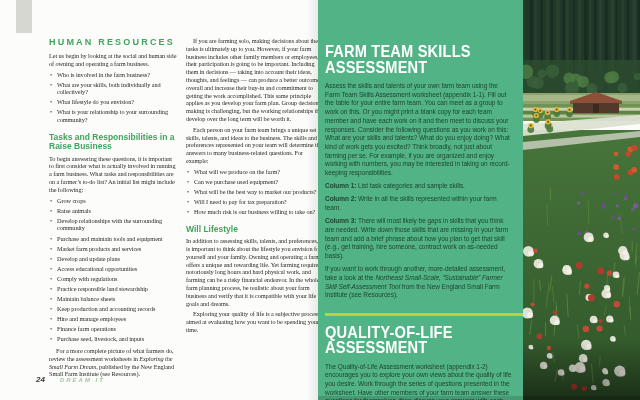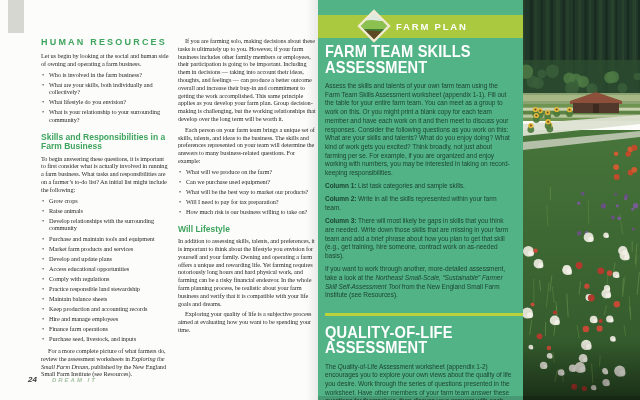--- a/index.html
+++ b/index.html
@@ -1,21 +1,21 @@
 <!DOCTYPE html>
 <html><head>
 <meta charset="utf-8">
 <style>
   html,body{margin:0;padding:0;}
   body{width:640px;height:400px;overflow:hidden;background:#e8e8e4;
        font-family:"Liberation Serif", serif;}
   .spread{position:relative;width:640px;height:400px;background:#fcfcfa;}
 
   
-  .left-page{position:absolute;left:8px;top:0;width:374px;height:400px;background:#fcfcfa;}
+  .left-page{position:absolute;left:16px;top:0;width:374px;height:400px;background:#fcfcfa;}
   .corner-artifact{position:absolute;left:0;top:0;width:16px;height:33px;background:#d7d7d2;}
   .spine-shadow{position:absolute;left:306px;top:0;width:12px;height:400px;
       background:linear-gradient(to right, rgba(0,0,0,0), rgba(0,0,0,0.07));}
 
   .col{position:absolute;top:37px;}
   .col1{left:33px;width:128px;}
   .col2{left:170px;width:139px;}
 
   .h-main{margin:0 0 5px 0;font-family:"Liberation Sans",sans-serif;font-weight:bold;
       font-size:9px;letter-spacing:2.2px;color:#3ea45e;line-height:10px;}
@@ -65,21 +65,21 @@
     <div class="col col1">
       <h1 class="h-main">HUMAN RESOURCES</h1>
       <p class="body-p">Let us begin by looking at the social and human side of owning and operating a farm business.</p>
       <ul class="bullets">
           <li>Who is involved in the farm business?</li>
           <li>What are your skills, both individually and collectively?</li>
           <li>What lifestyle do you envision?</li>
           <li>What is your relationship to your surrounding community?</li>
         </ul>
 
-      <h2 class="h-sub">Skills and Responsibilities in a Farm Business</h2>
+      <h2 class="h-sub">Tasks and Responsibilities in a Raise Business</h2>
       <p class="body-p">To begin answering these questions, it is important to first consider what is actually involved in running a farm business. What tasks and responsibilities are on a farmer’s to-do list? An initial list might include the following:</p>
       <ul class="bullets">
           <li>Grow crops</li>
           <li>Raise animals</li>
           <li>Develop relationships with the surrounding community</li>
           <li>Purchase and maintain tools and equipment</li>
           <li>Market farm products and services</li>
           <li>Develop and update plans</li>
           <li>Access educational opportunities</li>
           <li>Comply with regulations</li>
@@ -112,38 +112,20 @@
 
     <div class="footer">
       <span class="pagenum">24</span>
       <span class="chapter">DREAM IT</span>
     </div>
   </div>
 
   <div class="spine-shadow"></div>
 
   <div class="panel">
-    <div class="ribbon">
-      <svg class="ribbon-logo" viewBox="0 0 36 36">
-        <defs>
-          <clipPath id="diaClip">
-              <polygon points="18,3 33,18 18,33 3,18"></polygon>
-            </clipPath>
-        </defs>
-        <g clip-path="url(#diaClip)">
-          <rect x="0" y="0" width="36" height="15" fill="#dfe9e0"></rect>
-          <rect x="0" y="13" width="36" height="8" fill="#7ab648"></rect>
-          <path d="M0,15 Q18,8 36,17 L36,21 L0,21 Z" fill="#8cc152"></path>
-          <rect x="0" y="21" width="36" height="15" fill="#3f7a32"></rect>
-          <path d="M0,24 Q18,20 36,26 L36,36 L0,36 Z" fill="#5d4a22"></path>
-        </g>
-        <polygon points="18,3 33,18 18,33 3,18" fill="none" stroke="#f2ead2" stroke-width="2.4"></polygon>
-      </svg>
-      <span class="ribbon-label">FARM PLAN</span>
-    </div>
 
     <div class="panel-content">
       <h1 class="panel-h">FARM TEAM SKILLS ASSESSMENT</h1>
       <p class="pbody">Assess the skills and talents of your own farm team using the Farm Team Skills Assessment worksheet (appendix 1-1). Fill out the table for your entire farm team. You can meet as a group to work on this. Or you might print a blank copy for each team member and have each work on it and then meet to discuss your responses. Consider the following questions as you work on this: What are your skills and talents? What do you enjoy doing? What kind of work gets you excited? Think broadly, not just about farming per se. For example, if you are organized and enjoy working with numbers, you may be interested in taking on record-keeping responsibilities.</p>
 
       <p class="pbody"><b>Column 1:</b><span> List task categories and sample skills.</span></p>
       <p class="pbody"><b>Column 2:</b><span> Write in all the skills represented within your farm team.</span></p>
       <p class="pbody"><b>Column 3:</b><span> There will most likely be gaps in skills that you think are needed. Write down those skills that are missing in your farm team and add a brief phrase about how you plan to get that skill (e.g., get training, hire someone, contract work on as-needed basis).</span></p>
 
       <p class="pbody"><span>If you want to work through another, more-detailed assessment, take a look at the </span><i>Northeast Small-Scale, “Sustainable” Farmer Skill Self-Assessment Tool</i><span> from the New England Small Farm Institute (see Resources).</span></p>

